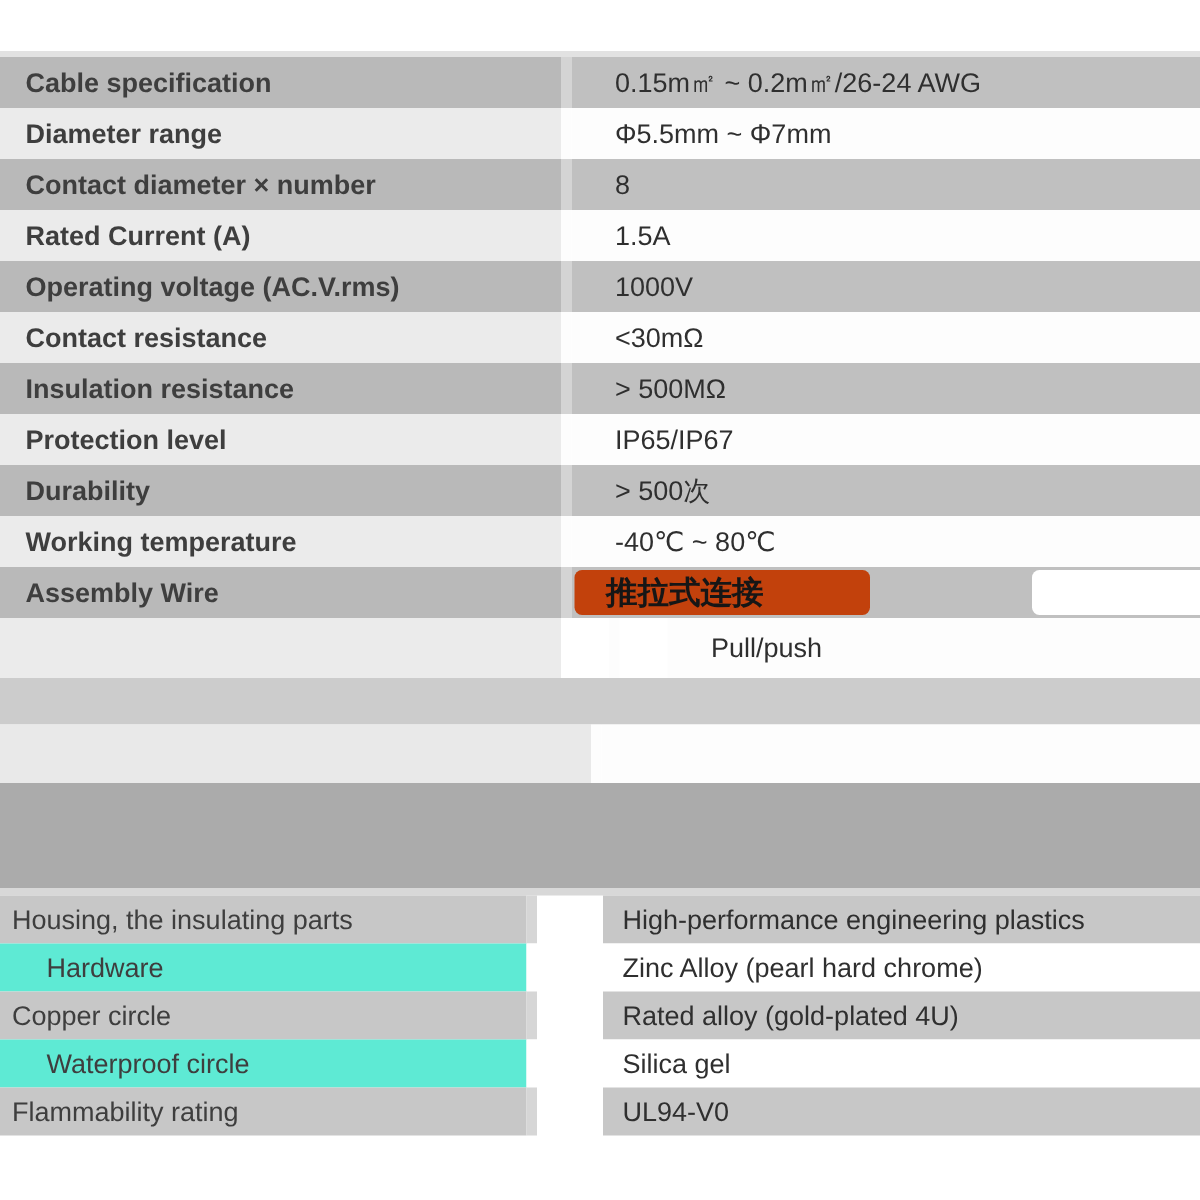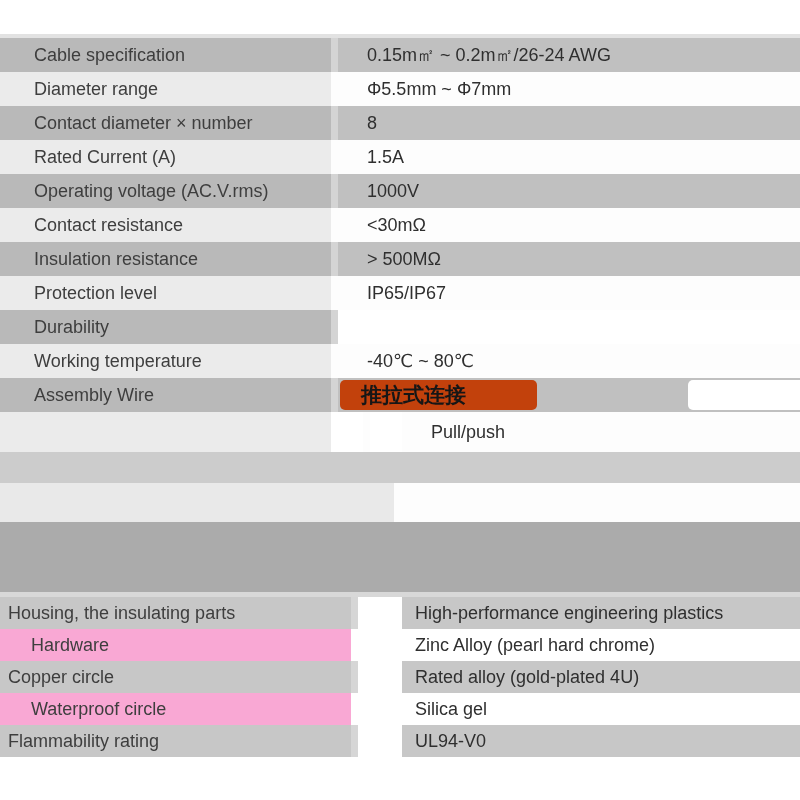--- a/index.html
+++ b/index.html
@@ -3,21 +3,21 @@
 <meta charset="utf-8">
 <style>
   html,body{margin:0;padding:0;background:#fff;}
   .page{position:relative;width:800px;height:800px;background:#ffffff;overflow:hidden;
         font-family:"Liberation Sans","DejaVu Sans",sans-serif;color:#333;}
   .topgap{height:34px;background:#fff;}
   .topstrip{height:4px;background:#e2e2e2;}
 
   
   .spec-row{display:flex;height:34px;align-items:stretch;}
-  .spec-row .lcell{width:331px;display:flex;align-items:center;padding-left:34px;box-sizing:border-box;}
+  .spec-row .lcell{width:374px;display:flex;align-items:center;padding-left:17px;box-sizing:border-box;font-weight:bold;}
   .spec-row .vdiv{width:7px;}
   .spec-row .rcell{flex:1;display:flex;align-items:center;padding-left:29px;box-sizing:border-box;position:relative;}
   .row-gray .lcell{background:#b9b9b9;}
   .row-gray .vdiv{background:#d4d4d4;}
   .row-gray .rcell{background:#c0c0c0;}
   .row-light .lcell{background:#ebebeb;}
   .row-light .vdiv{background:#fdfdfd;}
   .row-light .rcell{background:#fdfdfd;align-items:center;}
   .lbl{font-size:18px;color:#3e3e3e;white-space:nowrap;}
   .val{font-size:18px;color:#2f2f2f;white-space:nowrap;}
@@ -41,21 +41,21 @@
   .band-sep{height:5px;background:#d8d8d8;}
 
   
   .mat-row{display:flex;height:32px;align-items:stretch;}
   .mat-row .lcell{width:351px;display:flex;align-items:center;padding-left:8px;box-sizing:border-box;}
   .mat-row .vdiv{width:7px;}
   .mat-row .rcell{flex:1;display:flex;align-items:center;padding-left:13px;box-sizing:border-box;margin-left:44px;}
   .mat-gray .lcell{background:#c7c7c7;}
   .mat-gray .vdiv{background:#d6d6d6;}
   .mat-gray .rcell{background:#c7c7c7;}
-  .mat-light .lcell{background:#f9a8d4;padding-left:31px;}
+  .mat-light .lcell{background:#5eead4;padding-left:31px;}
   .mat-light .vdiv{background:#ffffff;}
   .mat-light .rcell{background:#ffffff;}
   .botgap{height:43px;background:#fff;}
 </style>
 </head>
 <body>
 
 <div class="page">
   <div class="topgap"></div>
   <div class="topstrip"></div>
@@ -130,20 +130,23 @@
     <div class="vdiv"></div>
     <div class="rcell">
         <span class="val">IP65/IP67</span>
       </div>
   </div>
   <div class="spec-row row-gray">
     <div class="lcell">
         <span class="lbl">Durability</span>
       </div>
     <div class="vdiv"></div>
+    <div class="rcell">
+        <span class="val">&gt; 500次</span>
+      </div>
   </div>
   <div class="spec-row row-light">
     <div class="lcell">
         <span class="lbl">Working temperature</span>
       </div>
     <div class="vdiv"></div>
     <div class="rcell">
         <span class="val">-40℃ ~ 80℃</span>
       </div>
   </div>

